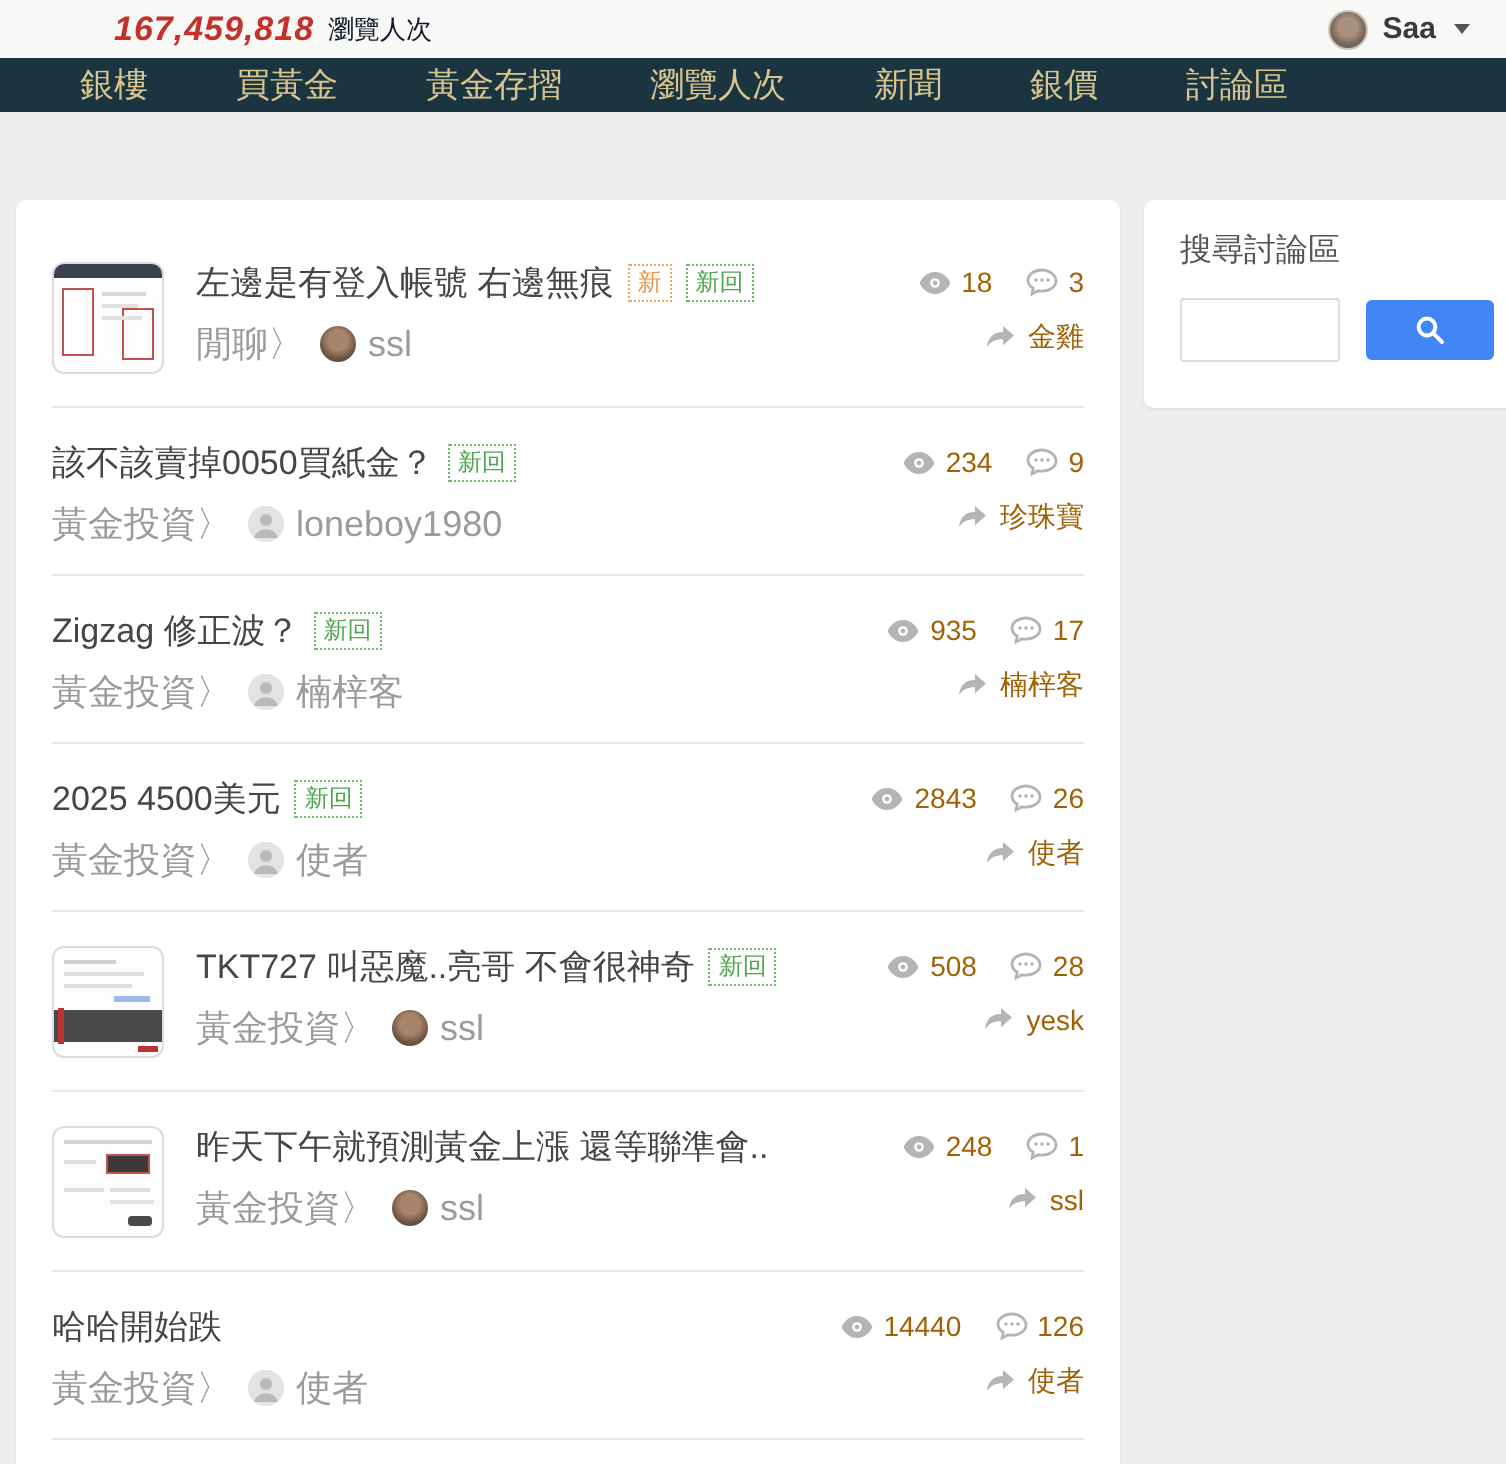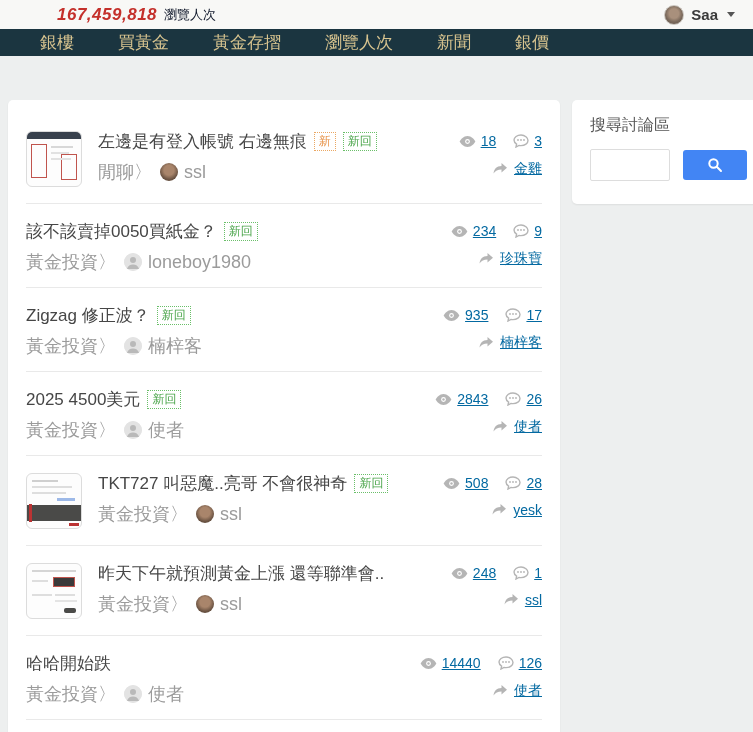--- a/index.html
+++ b/index.html
@@ -67,21 +67,21 @@
     border:1px dotted; vertical-align:2px; background:#fff; }
   .badge-new{ color:#e8944a; border-color:#eaa763; }
   .badge-reply{ color:#4ca64c; border-color:#6abf69; }
   .thread-meta{ margin-top:10px; height:18px; display:flex; align-items:center; font-size:18px; color:#9b9b9b; }
   .meta-cat{ cursor:pointer; margin-right:8px; }
   .mini-avatar{ width:18px; height:18px; border-radius:50%; margin-right:6px; flex-shrink:0;
     display:flex; align-items:center; justify-content:center; overflow:hidden; background:#e7e7e7; }
   .mini-avatar.photo{ background:radial-gradient(circle at 50% 40%, #a9856b 0 35%, #6d5544 65%, #4d3d31 100%); }
   .meta-author{ cursor:pointer; }
   .thread-stats{ width:128px; flex-shrink:0; display:flex; flex-direction:column; align-items:flex-end;
-    gap:11px; padding-top:2px; color:#0369a1; font-size:14px;text-decoration:underline; }
+    gap:11px; padding-top:2px; color:#a16207; font-size:14px; }
   .stat-line{ display:flex; gap:17px; }
   .stat{ display:flex; align-items:center; gap:5px; }
   .stat svg, .share svg{ flex-shrink:0; }
   .share{ display:flex; align-items:center; gap:6px; cursor:pointer; }
 </style>
 </head>
 <body>
 
 <header class="topbar">
   <span class="view-count">167,459,818</span>
@@ -93,20 +93,21 @@
   </div>
 </header>
 
 <nav class="nav">
   <a class="nav-item">銀樓</a>
   <a class="nav-item">買黃金</a>
   <a class="nav-item">黃金存摺</a>
   <a class="nav-item">瀏覽人次</a>
   <a class="nav-item">新聞</a>
   <a class="nav-item">銀價</a>
+  <a class="nav-item">討論區</a>
 </nav>
 
 <aside class="side-card">
   <div class="side-title">搜尋討論區</div>
   <div class="search-row">
     <input class="search-input" value="" style="">
     <button class="search-btn">
       <span style="display:flex">
         <svg width="16" height="16" viewBox="0 0 16 16">
             <circle cx="6.5" cy="6.5" r="4.2" fill="none" stroke="#fff" stroke-width="2"></circle>

